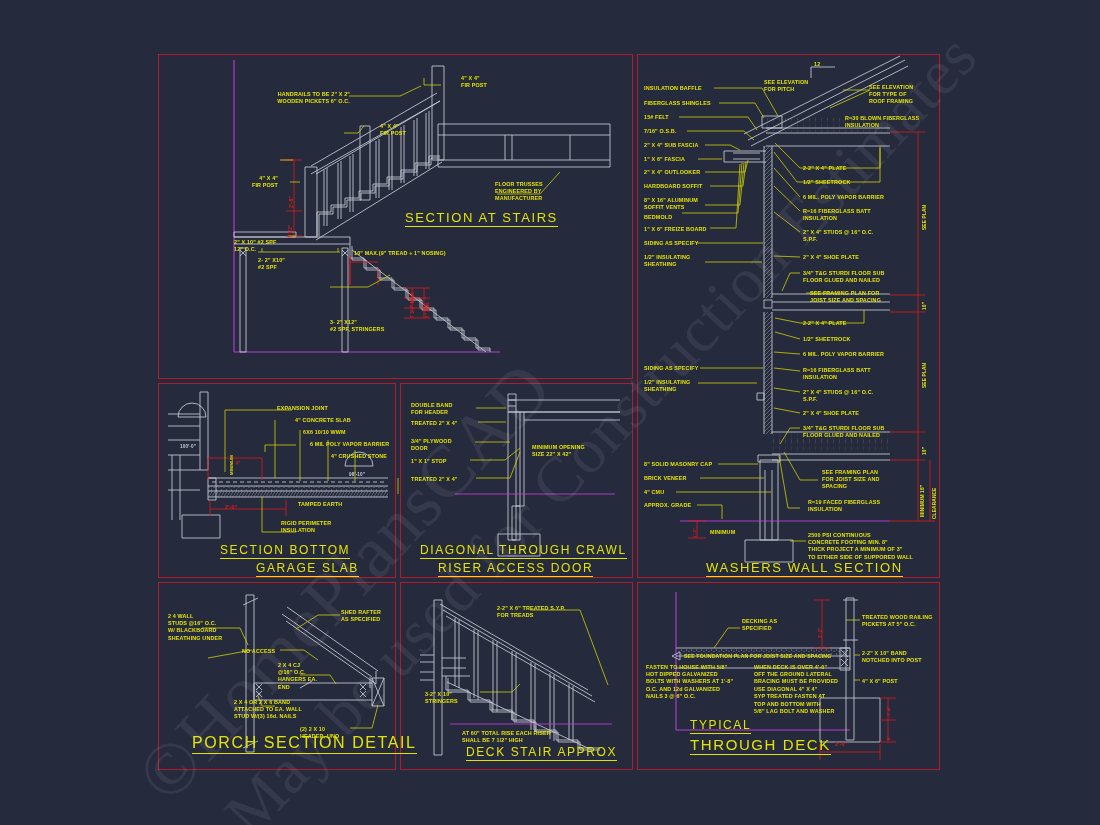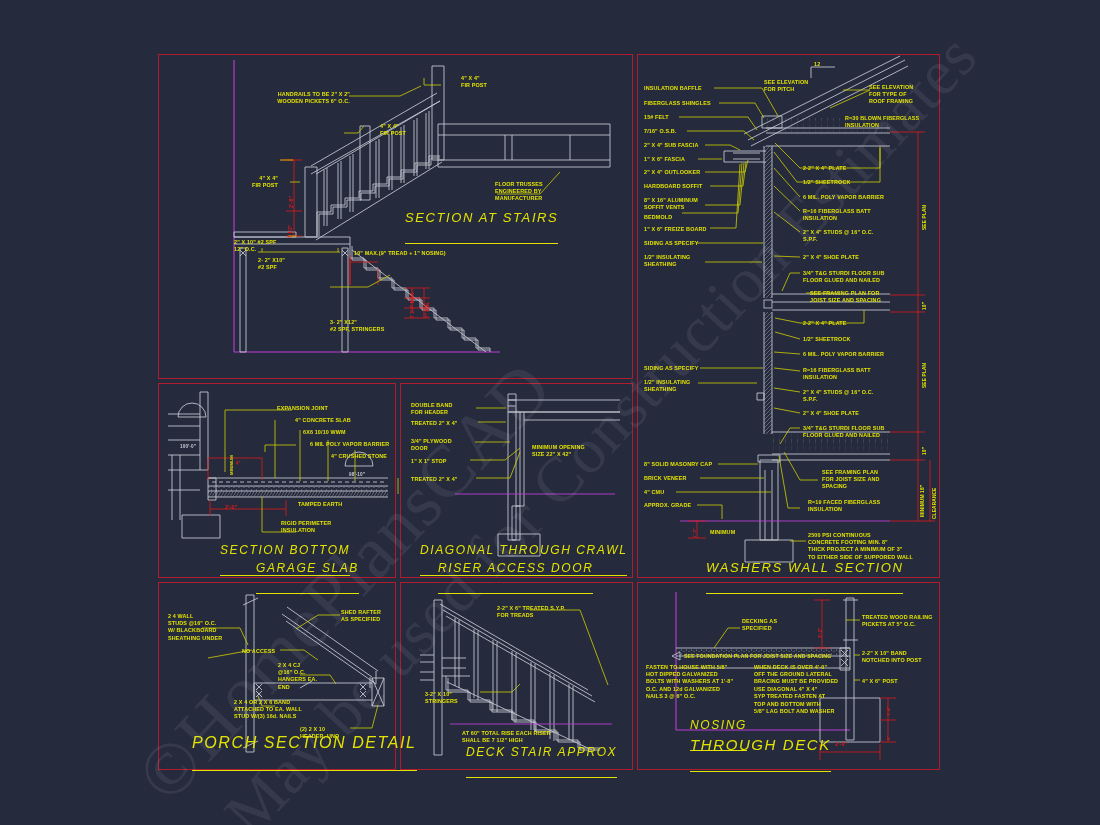--- a/index.html
+++ b/index.html
@@ -32,21 +32,21 @@
 
   
   .t{position:absolute;color:#e3e300;font-family:"Liberation Sans",sans-serif;
      font-size:5.4px;line-height:6.6px;letter-spacing:.15px;white-space:pre;z-index:4;
      font-weight:700;transform:scaleY(1.12);transform-origin:left top;}
   .t.lt{color:#c9ccd6;}
   .t.rd{color:#e01b1b;}
   .t.r{text-align:right;}
   .ttl{position:absolute;color:#e3e300;font-size:13px;letter-spacing:1.6px;
        font-family:"Liberation Sans",sans-serif;white-space:pre;z-index:4;
-       border-bottom:1px solid #e3e300;padding-bottom:18px;font-style:italic;}
+       border-bottom:1px solid #e3e300;padding-bottom:1px;}
   .vt{transform:rotate(-90deg);transform-origin:left top;}
 </style>
 </head>
 <body>
 
 <div id="sheet">
 
   <div id="watermark">
     <div class="wm-line wm1">©HomePlansCAD</div>
     <div class="wm-line wm2">May be used for Construction Estimates</div>
@@ -644,16 +644,16 @@
 OFF THE GROUND LATERAL
 BRACING MUST BE PROVIDED
 USE DIAGONAL 4" X 4"
 SYP TREATED FASTEN AT
 TOP AND BOTTOM WITH
 5/8" LAG BOLT AND WASHER</div>
   <div class="t rd vt" style="left:818px;top:638px;font-size:4.6px;">3'-0"</div>
   <div class="t rd" style="left:835px;top:740px;">2'-0"</div>
   <div class="t rd vt" style="left:886px;top:716px;font-size:4.2px;">1'-4"</div>
   <div class="t rd vt" style="left:886px;top:740px;font-size:4.2px;">8"</div>
-  <div class="ttl" style="left:690px;top:718px;font-size:12px;">NOSING</div>
+  <div class="ttl" style="left:690px;top:718px;font-size:12px;">TYPICAL</div>
   <div class="ttl" style="left:690px;top:736px;font-size:15px;">THROUGH DECK</div>
 
 </div>
 
 </body></html>

